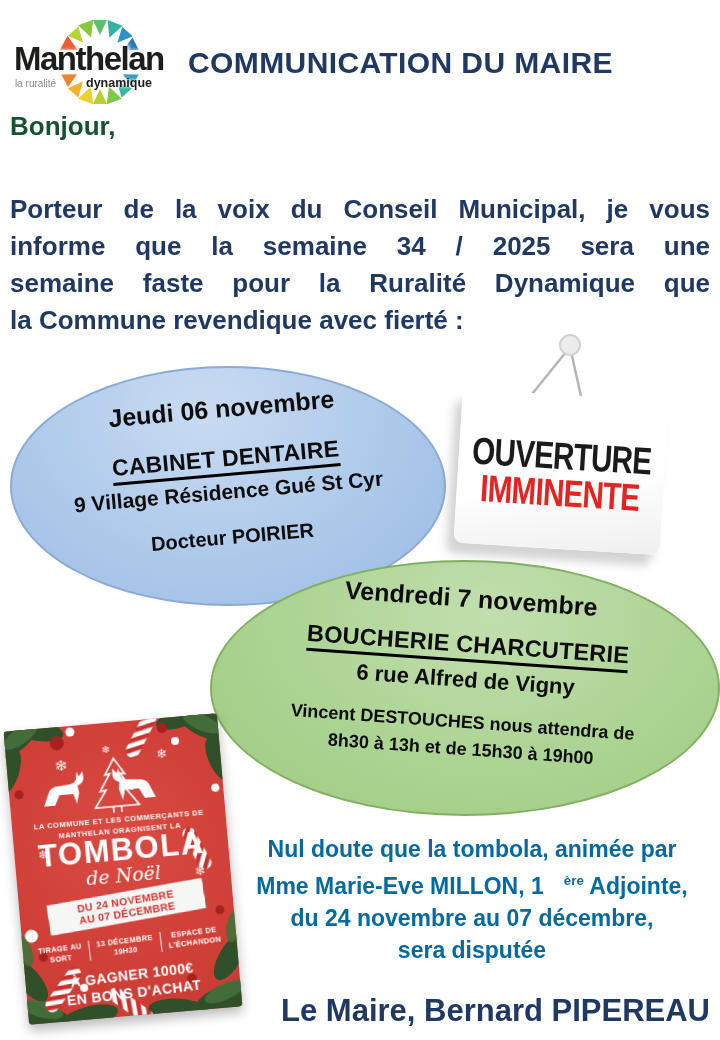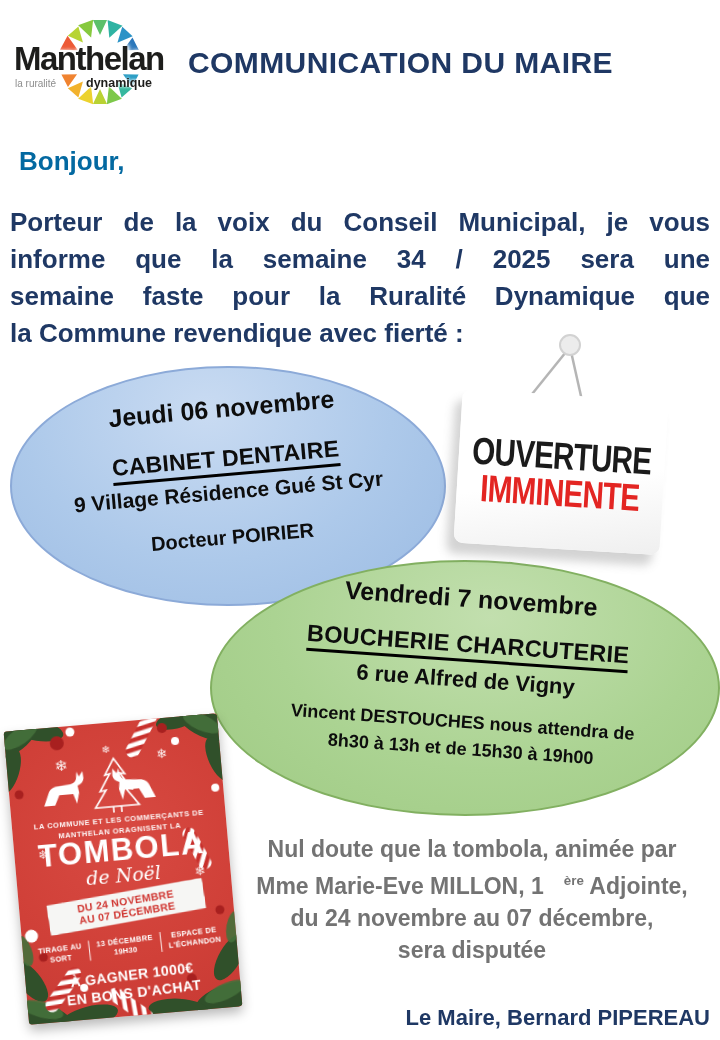--- a/index.html
+++ b/index.html
@@ -13,22 +13,22 @@
         color:#1d1d1b;letter-spacing:-1.5px;
         text-shadow:0 0 4px #fff,0 0 4px #fff,0 0 5px #fff,0 0 6px #fff;}
   #logo .tag-left{position:absolute;left:3px;top:64px;font-size:10px;color:#8d8d8d;
         text-shadow:0 0 3px #fff,0 0 3px #fff;}
   #logo .tag-right{position:absolute;left:74px;top:62px;font-size:12.5px;font-weight:800;color:#1d1d1b;
         text-shadow:0 0 3px #fff,0 0 3px #fff;}
   #main-title{position:absolute;left:188px;top:46px;width:525px;font-size:30px;font-weight:800;
         color:#1f3864;letter-spacing:.4px;white-space:nowrap;}
 
   
-  #greeting{position:absolute;left:10px;top:146px;font-size:26px;font-weight:700;color:#0369a1;margin-left:9px;}
-  #intro-par{position:absolute;left:10px;top:204px;width:700px;color:#1f3864;
+  #greeting{position:absolute;left:10px;top:111px;font-size:26px;font-weight:700;color:#14532d;}
+  #intro-par{position:absolute;left:10px;top:191px;width:700px;color:#1f3864;
         font-size:26px;font-weight:700;line-height:37px;}
   #intro-par .jline{text-align:justify;text-align-last:justify;}
   #intro-par .lline{text-align:left;}
 
   
   .bubble{position:absolute;border-radius:50%;}
   #bubble-blue{left:10px;top:366px;width:432px;height:236px;z-index:1;
         background:radial-gradient(ellipse at 45% 18%,#c9dbf2 0%,#adc9ea 55%,#9bbbe3 100%);
         border:2px solid #8caad8;}
   #bubble-blue .inner{position:absolute;inset:0;transform:rotate(-5deg);text-align:center;color:#0d0d0d;}
@@ -77,24 +77,24 @@
         box-shadow:0 2px 3px rgba(0,0,0,.25);}
   #p-ribbon div{font-size:10.5px;font-weight:800;color:#cf342f;line-height:12.5px;letter-spacing:.3px;}
   #p-cols{position:absolute;top:214px;left:6px;right:6px;display:flex;justify-content:center;
         transform:rotate(-2deg);}
   #p-cols .col{padding:0 7px;font-size:7.5px;font-weight:700;line-height:10px;letter-spacing:.3px;}
   #p-cols .col + .col{border-left:1px solid rgba(255,255,255,.9);}
   #p-prize{position:absolute;top:244px;left:0;right:0;transform:rotate(-2deg);
         font-size:14px;font-weight:800;line-height:18px;letter-spacing:.4px;}
 
   
-  #note{position:absolute;left:228px;top:833px;width:488px;text-align:center;color:#737373;
+  #note{position:absolute;left:228px;top:833px;width:488px;text-align:center;color:#0369a1;
         font-size:23px;font-weight:700;line-height:32px;}
   #note sup{font-size:.58em;margin-left:20px;}
-  #signature{position:absolute;right:10px;top:993px;font-size:22px;font-weight:800;color:#1f3864;margin-top:12px;}
+  #signature{position:absolute;right:10px;top:993px;font-size:31px;font-weight:800;color:#1f3864;}
 </style>
 </head>
 <body>
 
 <div id="page">
 
   <div id="main-title">COMMUNICATION DU MAIRE</div>
 
   <div id="logo">
     <svg width="178" height="100" viewBox="0 0 178 100" aria-hidden="true">

